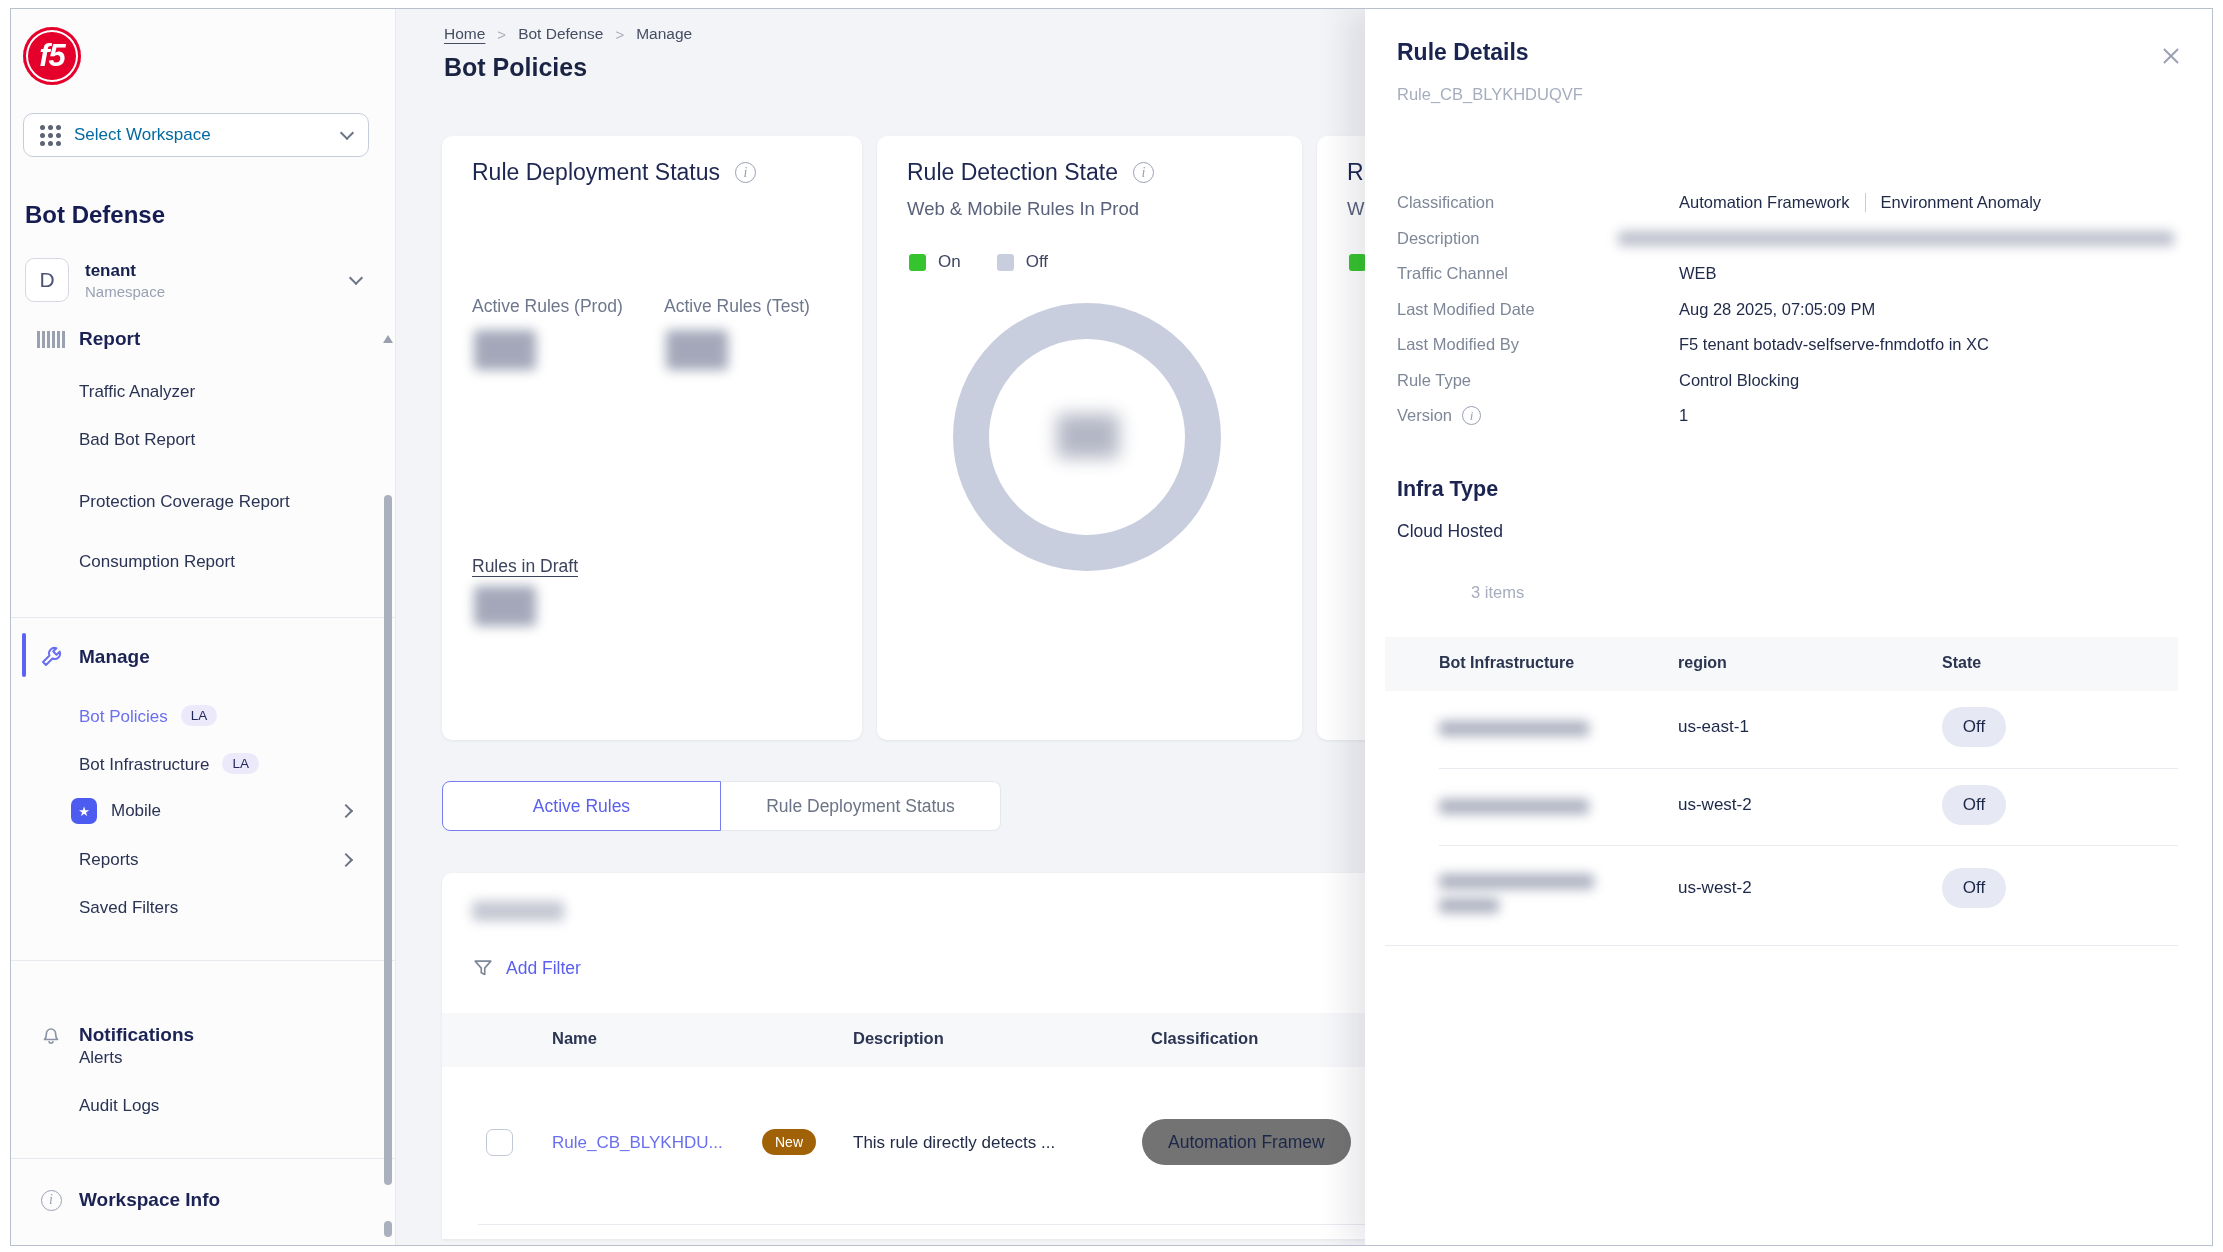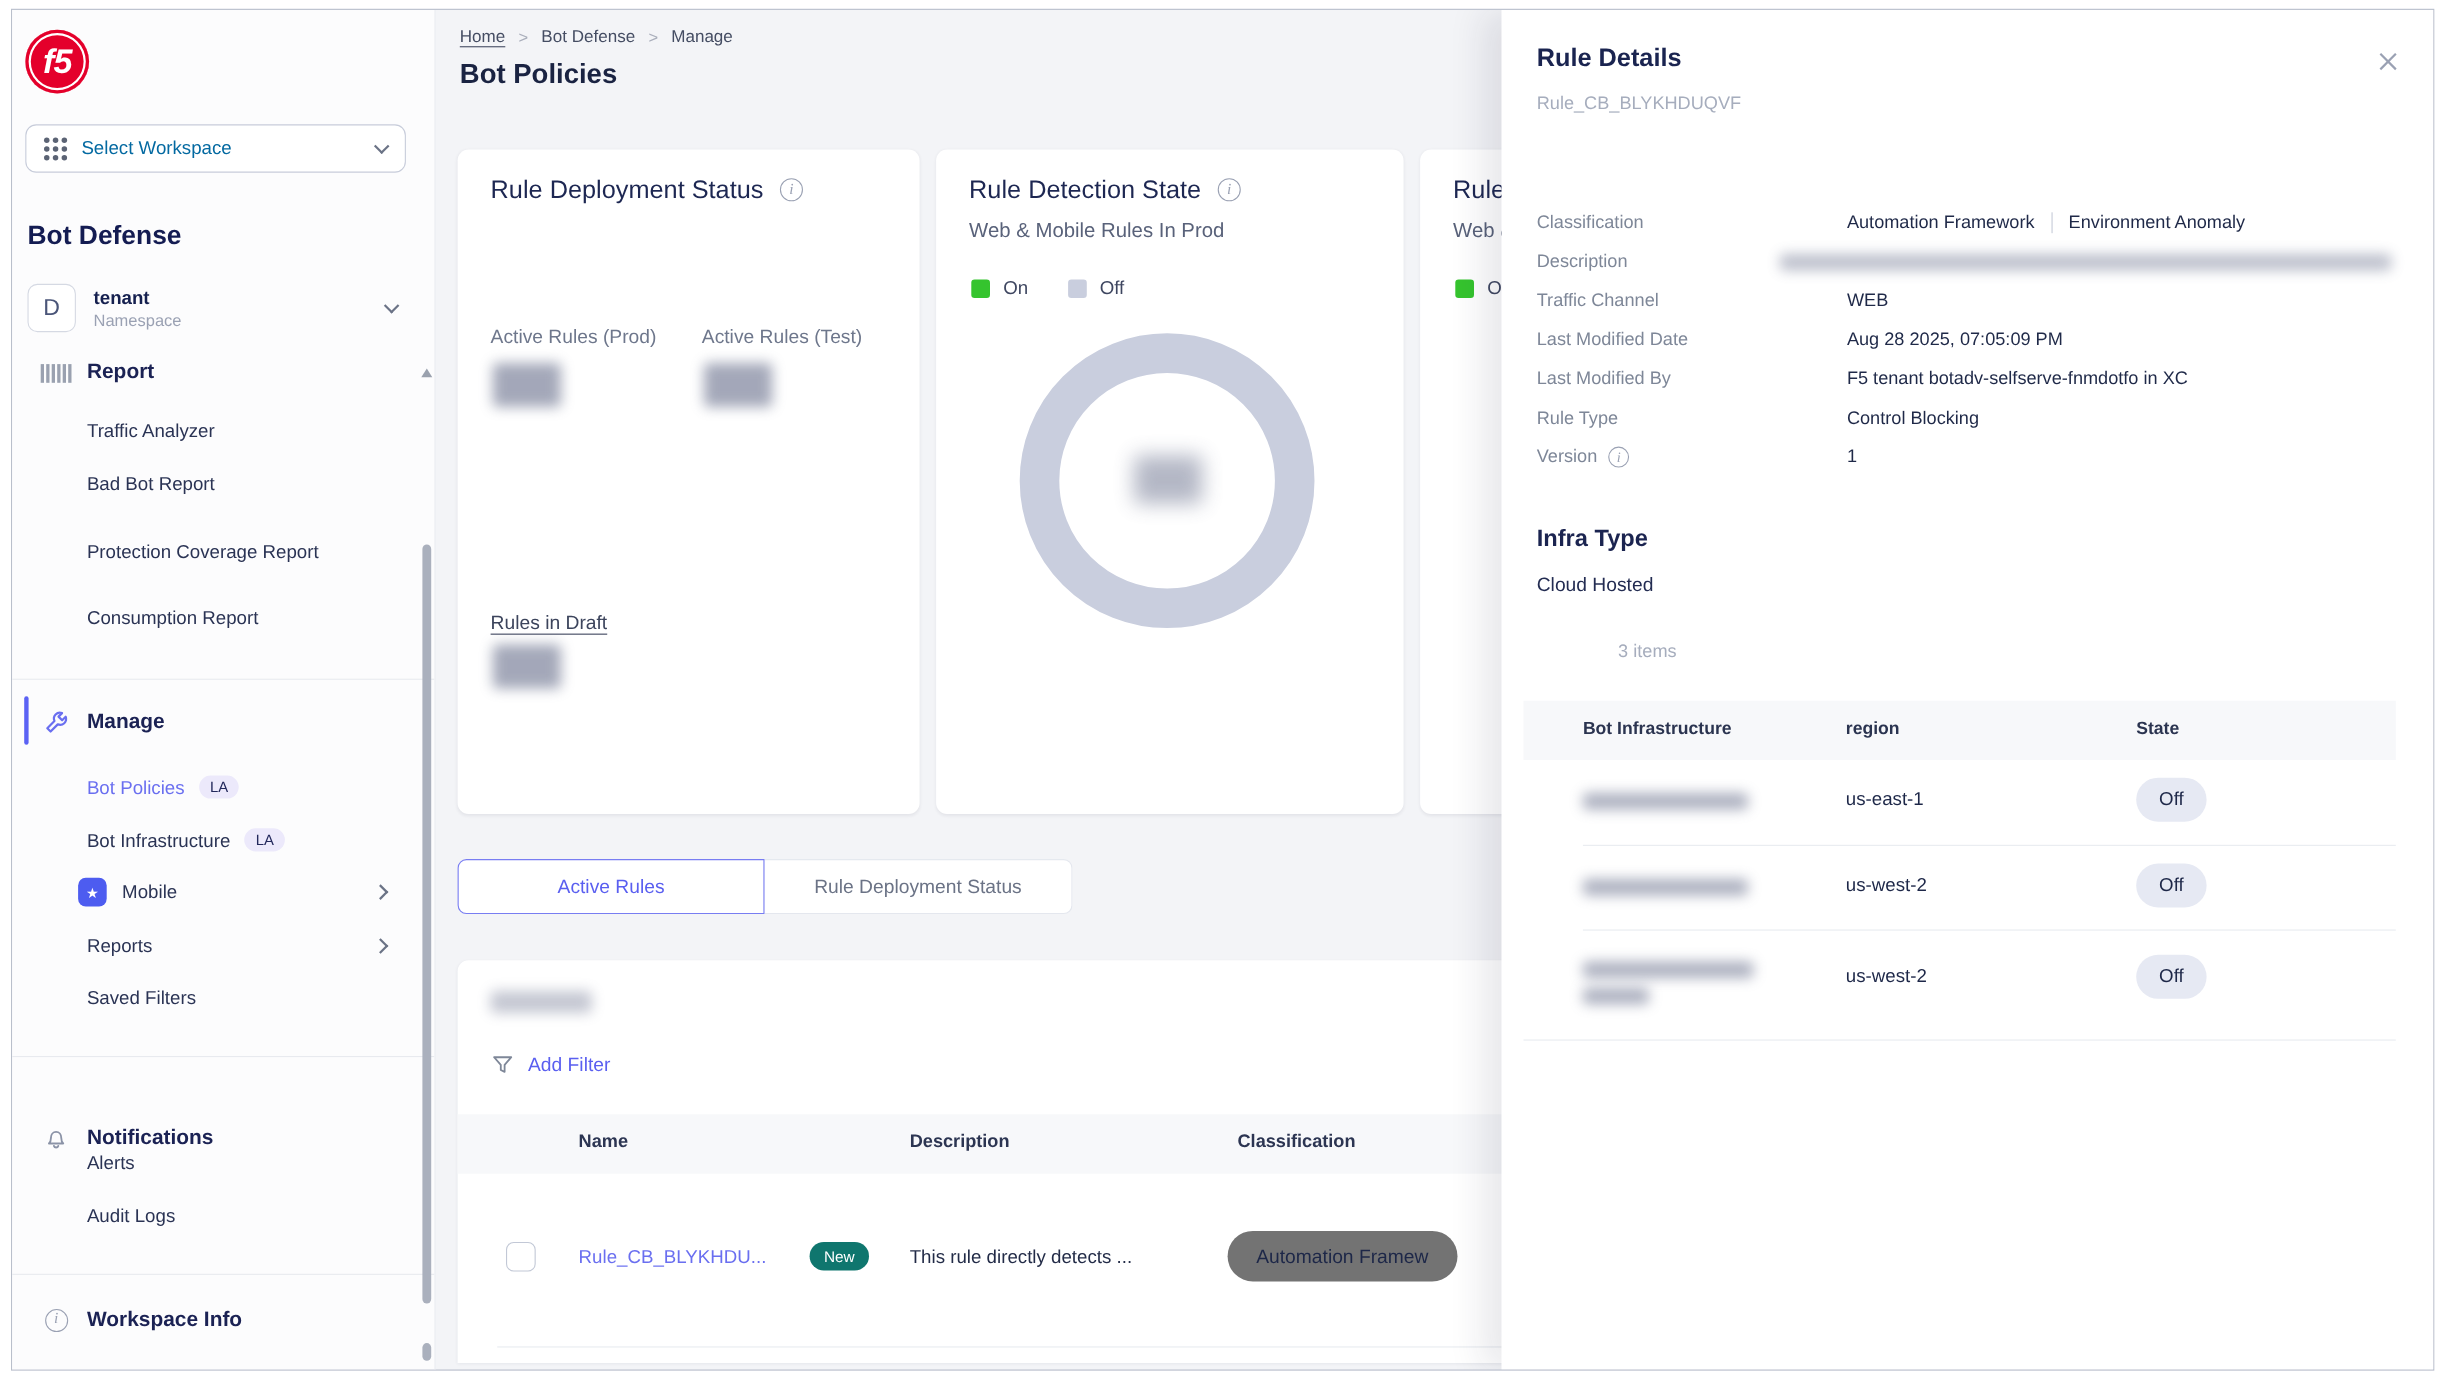--- a/index.html
+++ b/index.html
@@ -55,21 +55,21 @@
     color:#9aa1b3; align-items:center; justify-content:center;
     font-family:"Liberation Serif", serif; font-style:italic; font-size:14px; }
   
   .sb-track { position:absolute; right:3px; top:318px; bottom:6px; width:9px; }
   .sb-up { position:absolute; top:8px; left:0; width:0; height:0;
     border-left:5px solid transparent; border-right:5px solid transparent; border-bottom:8px solid #9aa1ae; }
   .sb-thumb { position:absolute; top:168px; left:1px; width:8px; height:690px; background:#aab0bd; border-radius:4px; }
   .sb-thumb2 { position:absolute; bottom:2px; left:1px; width:8px; height:16px; background:#aab0bd; border-radius:4px; }
 
   
-  .main { position:absolute; left:371px; top:0; right:0; height:100%; }
+  .main { position:absolute; left:397px; top:0; right:0; height:100%; }
   .breadcrumb { position:absolute; left:36px; top:16px; font-size:15.5px; color:#454d63;
     display:flex; align-items:center; gap:12px; }
   .breadcrumb .home { text-decoration:underline; text-underline-offset:4px; cursor:pointer; }
   .bc-sep { color:#a9aebb; font-size:15px; }
   .page-title { position:absolute; left:36px; top:44px; font-size:25px; font-weight:600; color:#1a2342; }
 
   .card { position:absolute; top:127px; height:604px; background:#fff; border-radius:10px;
     box-shadow:0 1px 3px rgba(25,30,60,.07); }
   .card-title { position:absolute; left:30px; top:23px; font-size:23px; color:#1d2752;
     display:flex; align-items:center; gap:15px; white-space:nowrap; }
@@ -96,21 +96,21 @@
   .add-filter { position:absolute; left:30px; top:84px; display:flex; align-items:center; gap:12px; cursor:pointer; }
   .add-filter .af-label { font-size:17.5px; color:#5a5ff0; }
   .thead { position:absolute; left:0; top:140px; width:100%; height:54px; background:#f7f8fa;
     font-size:16.5px; font-weight:700; color:#2c3552; }
   .thead span { position:absolute; top:16px; }
   .trow { position:absolute; left:0; top:194px; width:100%; height:158px; }
   .trow .row-line { position:absolute; left:36px; right:20px; bottom:0; height:1px; background:#e8ebf0; }
   .checkbox { position:absolute; left:44px; top:62px; width:27px; height:27px; background:#fff;
     border:1.5px solid #c2c8d6; border-radius:7px; cursor:pointer; }
   .rule-link { position:absolute; left:110px; top:66px; font-size:17px; color:#6a6ff0; cursor:pointer; white-space:nowrap; }
-  .new-badge { position:absolute; left:320px; top:62px; background:#0f766e; color:#fff; font-size:14px;
+  .new-badge { position:absolute; left:320px; top:62px; background:#a16207; color:#fff; font-size:14px;
     padding:5px 13px; border-radius:13px; }
   .row-desc { position:absolute; left:411px; top:66px; font-size:17px; color:#222b47; white-space:nowrap; }
   .class-pill { position:absolute; left:700px; top:52px; height:46px; line-height:46px; padding:0 26px;
     background:#737373; border-radius:23px; font-size:17.5px; color:#1d2748; white-space:nowrap; }
 
   
   .panel { position:absolute; left:1354px; top:0; width:849px; height:100%; background:#fff;
     box-shadow:-18px 0 30px rgba(25,32,60,.10); z-index:5; }
   .panel-title { position:absolute; left:32px; top:30px; font-size:23px; font-weight:600; color:#1a2450; }
   .panel-sub { position:absolute; left:32px; top:76px; font-size:16.5px; color:#a6adbd; }

